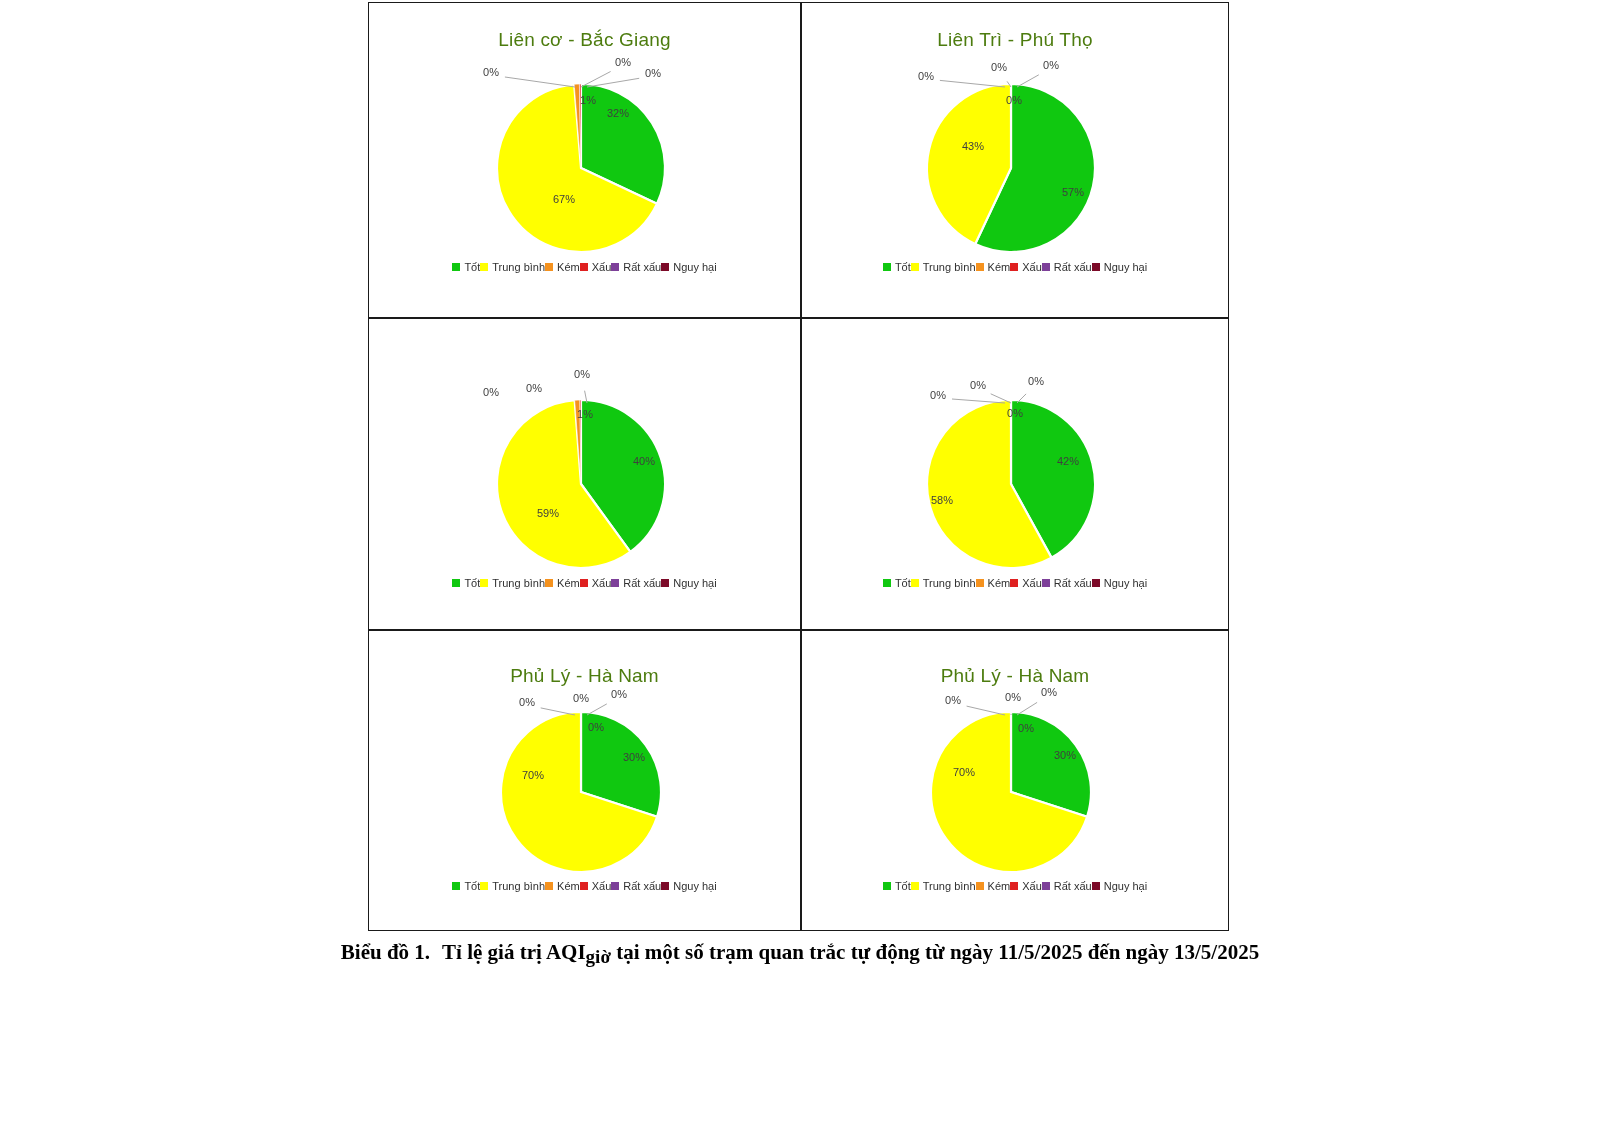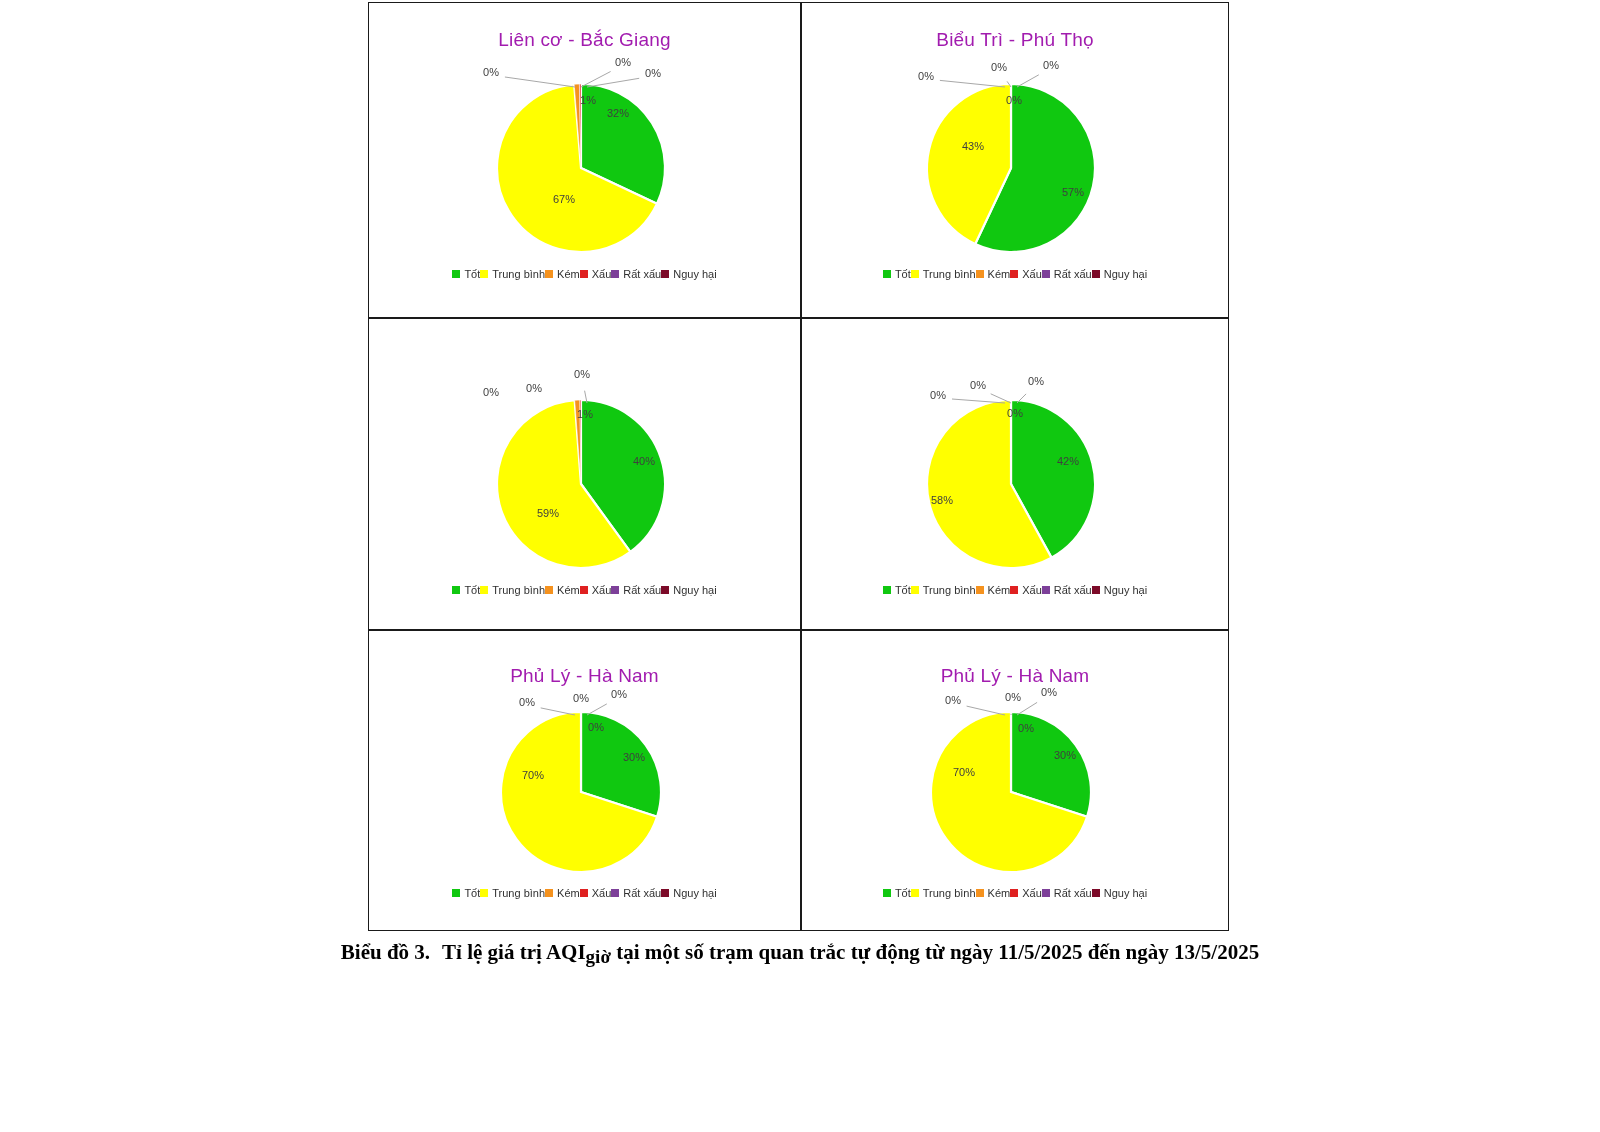--- a/index.html
+++ b/index.html
@@ -2,25 +2,25 @@
 <html><head>
 <meta charset="utf-8">
 <style>
   html,body{margin:0;padding:0;background:#ffffff;}
   body{width:1600px;height:1132px;position:relative;overflow:hidden;
        font-family:"Liberation Sans",sans-serif;}
   .grid{position:absolute;left:368px;top:2px;display:grid;
         grid-template-columns:433px 428px;grid-template-rows:316px 312px 301px;}
   .cell{border:1px solid #1a1a1a;position:relative;background:#ffffff;}
   .chart-title{position:absolute;left:0;right:0;top:26px;text-align:center;
-       font-size:19px;color:#a21caf;letter-spacing:.2px;}
+       font-size:19px;color:#4d7c0f;letter-spacing:.2px;}
   .row3 .chart-title{top:34px;}
   .pie-svg{position:absolute;left:0;top:0;}
   .legend{position:absolute;left:0;right:0;top:258px;display:flex;
-       justify-content:center;align-items:flex-start;font-size:11px;color:#303030;margin-top:7px;}
+       justify-content:center;align-items:flex-start;font-size:11px;color:#303030;}
   .row3 .legend{top:249px;}
   .legend-item{display:flex;align-items:center;gap:4px;white-space:nowrap;}
   .swatch{width:8px;height:8px;display:inline-block;}
   .caption{position:absolute;left:16px;width:1568px;top:940px;text-align:center;
        font-family:"Liberation Serif",serif;font-weight:bold;font-size:21px;color:#000;}
   .caption .cap-label{margin-right:12px;}
   .caption sub{font-size:19px;font-weight:bold;vertical-align:-4px;}
 </style>
 </head>
 <body>
@@ -77,21 +77,21 @@
         <text x="271" y="193" text-anchor="middle" font-size="11" fill="#3f3f3f" font-family="Liberation Sans, sans-serif">57%</text>
         <text x="171" y="147" text-anchor="middle" font-size="11" fill="#3f3f3f" font-family="Liberation Sans, sans-serif">43%</text>
         <text x="212" y="101" text-anchor="middle" font-size="11" fill="#3f3f3f" font-family="Liberation Sans, sans-serif">0%</text>
         <line x1="137.9" y1="77.4" x2="203" y2="84" stroke="#a8a8a8" stroke-width="1"></line>
         <text x="124" y="77" text-anchor="middle" font-size="11" fill="#3f3f3f" font-family="Liberation Sans, sans-serif">0%</text>
         <line x1="205.1" y1="78.4" x2="209" y2="84" stroke="#a8a8a8" stroke-width="1"></line>
         <text x="197" y="68" text-anchor="middle" font-size="11" fill="#3f3f3f" font-family="Liberation Sans, sans-serif">0%</text>
         <line x1="236.8" y1="71.8" x2="215" y2="84" stroke="#a8a8a8" stroke-width="1"></line>
         <text x="249" y="66" text-anchor="middle" font-size="11" fill="#3f3f3f" font-family="Liberation Sans, sans-serif">0%</text>
       </svg>
-    <div class="chart-title">Biểu Trì - Phú Thọ</div>
+    <div class="chart-title">Liên Trì - Phú Thọ</div>
     <div class="legend">
         <span class="legend-item">
           <span class="swatch" style="background: rgb(16, 200, 16);"></span>
           <span>Tốt</span>
         </span>
         <span class="legend-item">
           <span class="swatch" style="background: rgb(255, 255, 0);"></span>
           <span>Trung bình</span>
         </span>
         <span class="legend-item">
@@ -274,14 +274,14 @@
         </span>
         <span class="legend-item">
           <span class="swatch" style="background: rgb(124, 10, 40);"></span>
           <span>Nguy hại</span>
         </span>
       </div>
   </div>
 </div>
 
 <div class="caption">
-  <span class="cap-label">Biểu đồ 3.</span><span>Tỉ lệ giá trị AQI</span><sub>giờ</sub><span> tại một số trạm quan trắc tự động từ ngày 11/5/2025 đến ngày 13/5/2025</span>
+  <span class="cap-label">Biểu đồ 1.</span><span>Tỉ lệ giá trị AQI</span><sub>giờ</sub><span> tại một số trạm quan trắc tự động từ ngày 11/5/2025 đến ngày 13/5/2025</span>
 </div>
 
 </body></html>

